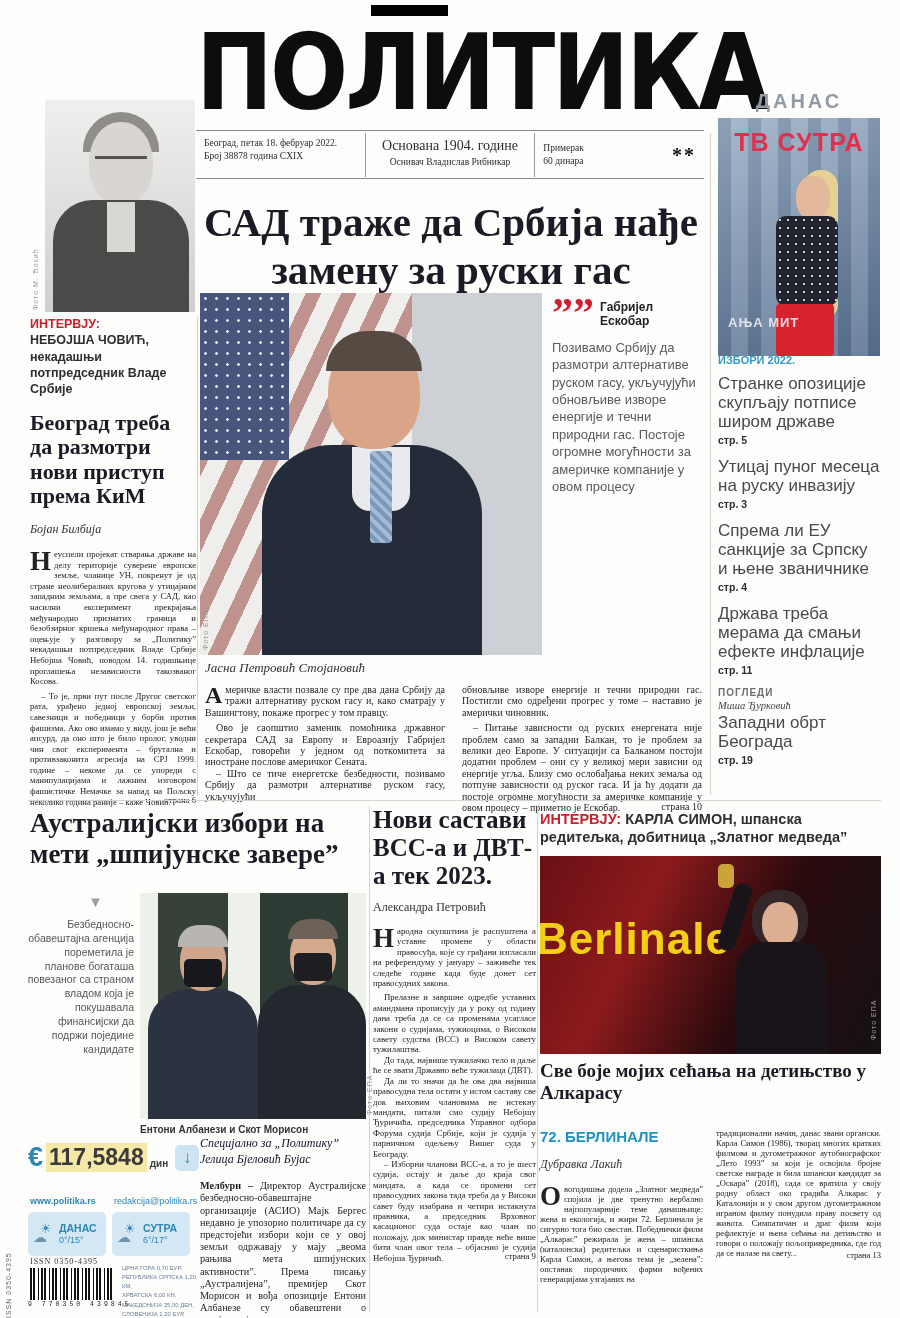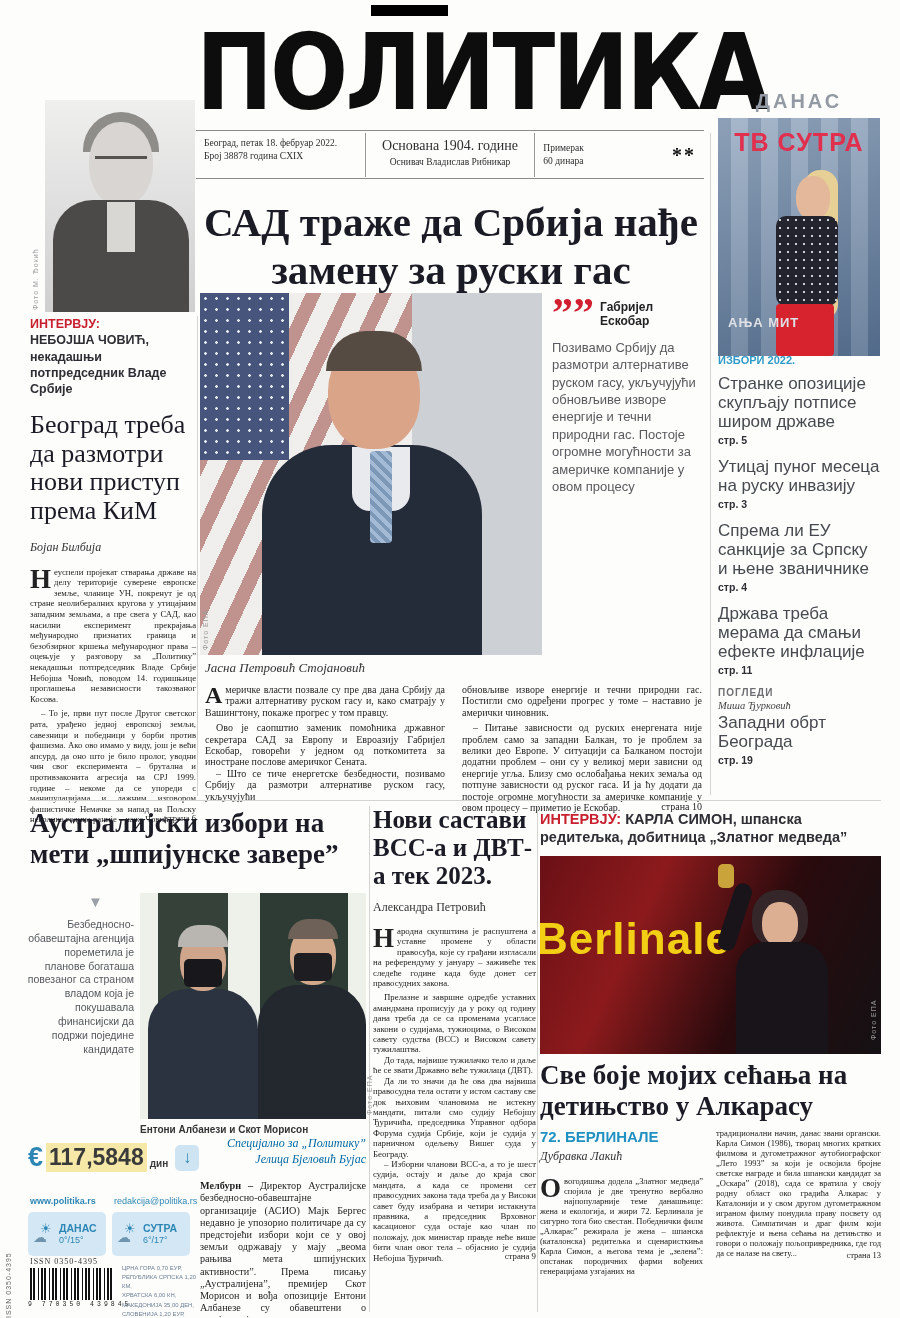--- a/index.html
+++ b/index.html
@@ -39,21 +39,21 @@
   #portrait .body{position:absolute;left:8px;top:100px;width:136px;height:112px;background:#4c4a48;border-radius:40px 40px 0 0;}
   #portrait .shirt{position:absolute;left:62px;top:102px;width:28px;height:50px;background:#d9d7d4;}
 
   
   .kicker-red{color:#c8202f;font-weight:bold;}
   .kicker-dark{color:#2e2e34;font-weight:bold;}
 
   
   #intv{left:30px;top:316px;width:166px;}
   #intv .k{font-size:12.5px;line-height:1.3;}
-  #intv h2{margin:14px 0 0 0;font-size:26px;line-height:1.1;color:#1b1b26;font-weight:normal;}
+  #intv h2{margin:14px 0 0 0;font-size:22px;line-height:1.1;color:#1b1b26;font-weight:bold;}
   #intv .by{margin-top:14px;font-style:italic;font-size:12px;color:#333;}
   #intv .body{margin-top:12px;font-size:8.7px;line-height:10.6px;color:#222;}
 
   
   #lead-headline{left:200px;top:199px;width:502px;text-align:center;font-weight:bold;
     font-size:41px;line-height:1.17;color:#1b1b26;}
   #photo-main{left:200px;top:293px;width:342px;height:362px;background:#cdd0d4;overflow:hidden;}
   #photo-main .flag{position:absolute;left:0;top:0;width:62%;height:100%;
     background:repeating-linear-gradient(115deg,rgba(177,72,58,.45) 0 14px,rgba(243,241,238,.92) 14px 32px);}
   #photo-main .starfield{position:absolute;left:0;top:0;width:26%;height:46%;background-color:#47557d;
@@ -132,42 +132,42 @@
   .wlabel{color:#2e86b5;font-weight:bold;font-size:10.5px;line-height:1.25;}
   .wtemp{font-weight:normal;font-size:9px;display:block;}
   #issn-h{left:30px;top:1257px;font-size:8px;color:#333;letter-spacing:1px;}
   #barcode{left:30px;top:1268px;width:84px;height:32px;
     background:repeating-linear-gradient(90deg,#111 0 2px,#fff 2px 3px,#111 3px 5px,#fff 5px 8px,#111 8px 9px,#fff 9px 11px);}
   #barcode-digits{left:28px;top:1301px;font-size:6.5px;letter-spacing:3px;color:#222;font-family:"Liberation Mono",monospace;}
   #prices{left:122px;top:1264px;width:76px;font-size:5.9px;line-height:1.55;color:#6b7f95;white-space:pre-line;}
   #issn-v{left:5px;top:1232px;height:86px;font-size:7px;color:#666;}
 
   #special{left:200px;top:1136px;width:166px;}
-  #special .sp{font-style:italic;font-size:12px;line-height:1.3;color:#0369a1;text-align:right;}
+  #special .sp{font-style:italic;font-size:12px;line-height:1.3;color:#0f172a;}
   #special .body{margin-top:13px;font-size:10.2px;line-height:12.2px;color:#1e1e1e;}
 
   #judic{left:373px;top:806px;width:163px;}
   #judic h2{margin:0;font-size:25px;line-height:1.12;font-weight:bold;color:#1b1b26;}
   #judic .by{margin-top:10px;font-size:12px;color:#333;}
   #judic .body{margin-top:11px;font-size:8.8px;line-height:10.4px;color:#222;}
 
   #berl-kicker{left:540px;top:810px;width:342px;font-size:14.5px;line-height:1.25;font-weight:bold;}
   #photo-berl{left:540px;top:856px;width:341px;height:198px;overflow:hidden;
     background:linear-gradient(115deg,#6a1016 0%,#8c1a1c 30%,#2a0a0d 62%,#141114 100%);}
   #photo-berl .btext{position:absolute;left:-4px;top:58px;color:#f2cf15;font-weight:bold;font-size:44px;
     letter-spacing:1px;font-family:"Liberation Sans",sans-serif;}
   #photo-berl .hair{position:absolute;left:212px;top:34px;width:56px;height:58px;background:#35262a;border-radius:45%;}
   #photo-berl .face{position:absolute;left:222px;top:46px;width:36px;height:44px;background:#dcae92;border-radius:46%;}
   #photo-berl .bodyb{position:absolute;left:196px;top:86px;width:92px;height:112px;background:#191419;border-radius:30px 30px 0 0;}
   #photo-berl .arm{position:absolute;left:186px;top:26px;width:18px;height:70px;background:#191419;border-radius:10px;transform:rotate(18deg);}
   #photo-berl .bear{position:absolute;left:178px;top:8px;width:16px;height:24px;background:#caa43a;border-radius:5px;}
-  #berl-headline{left:540px;top:1060px;width:342px;font-weight:bold;font-size:27px;line-height:1.15;color:#1b1b26;}
+  #berl-headline{left:540px;top:1060px;width:342px;font-weight:bold;font-size:19px;line-height:1.15;color:#1b1b26;}
   #berl-col1{left:540px;top:1128px;width:163px;}
   #berl-col1 .sec{color:#2191c2;font-weight:bold;font-size:15px;}
-  #berl-col1 .by{font-style:italic;font-size:12px;color:#333;margin-top:4px;}
+  #berl-col1 .by{font-style:italic;font-size:12px;color:#333;margin-top:12px;}
   .berl-body{font-size:8.5px;line-height:10px;color:#222;}
   #berl-col1 .berl-body{margin-top:12px;}
   #berl-col2{left:716px;top:1128px;width:165px;}
 </style>
 </head>
 <body>
 
 <div id="page">
 
   <div class="abs" id="print-mark"></div>

